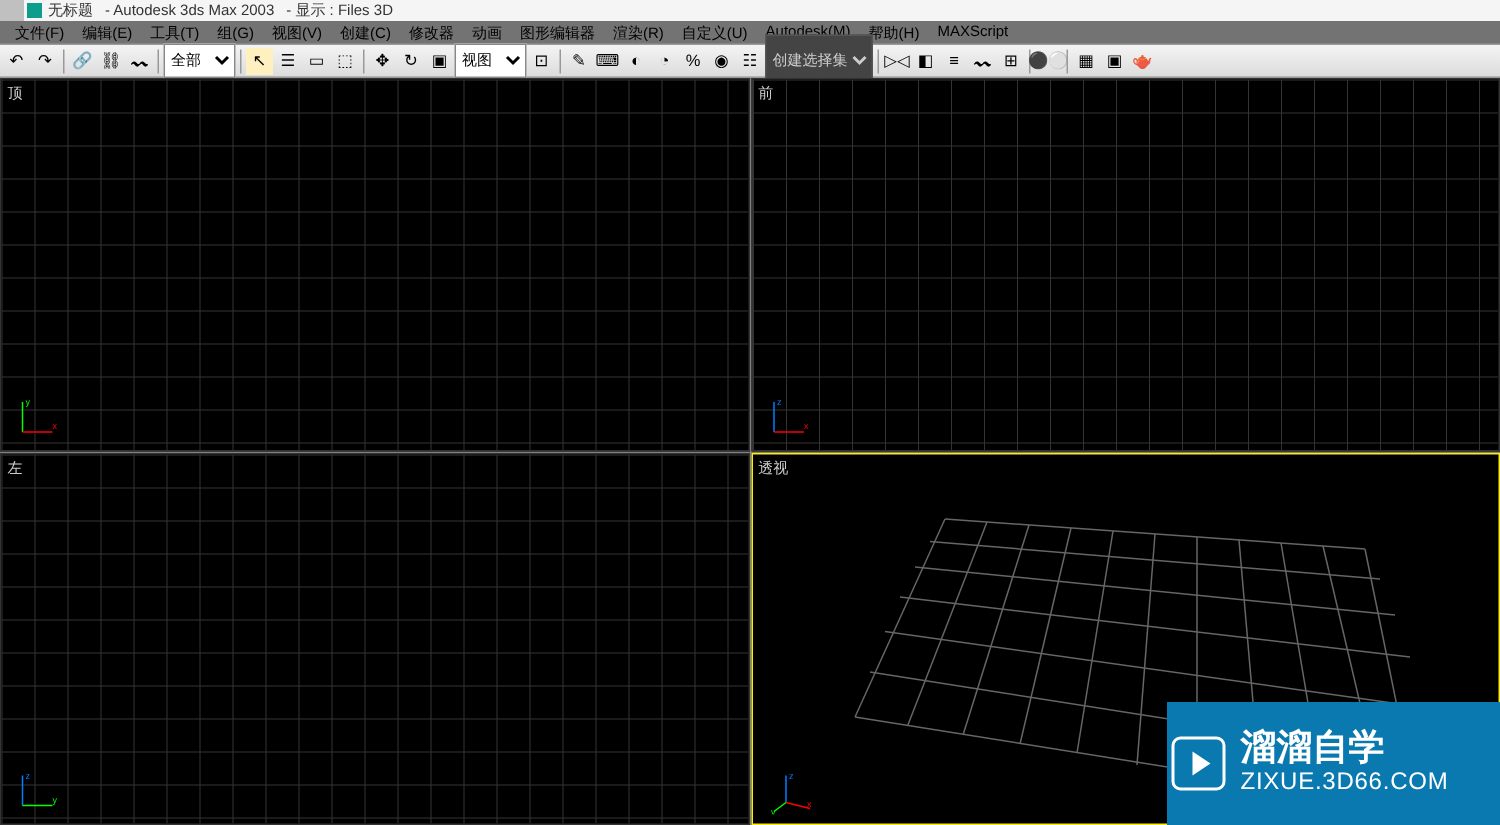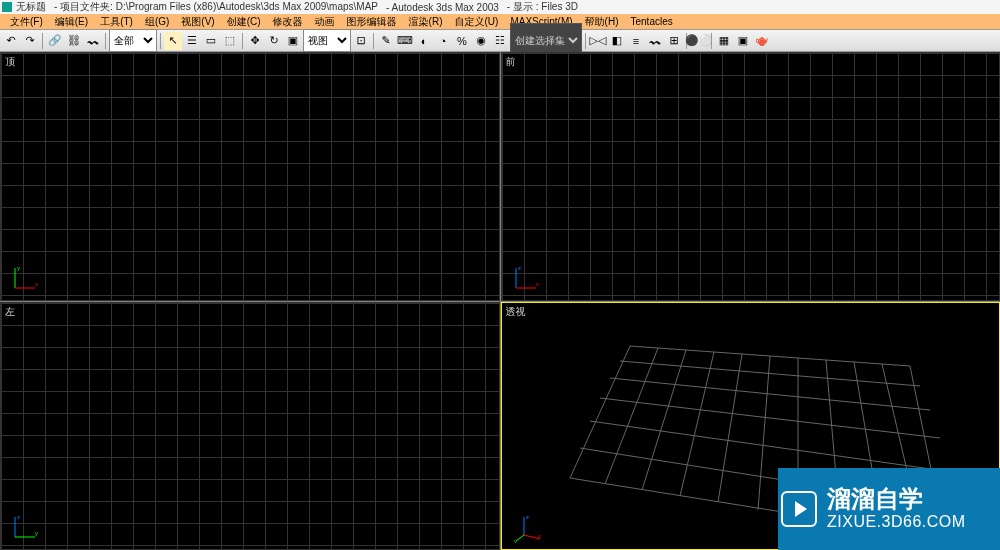--- a/index.html
+++ b/index.html
@@ -13,32 +13,33 @@
       position: relative;
     }
     .titlebar {
       height: 14px;
       background: #f5f5f5;
       display: flex;
       align-items: center;
       padding: 0 2px;
       font-size: 10px;
       color: #333;
+      margin-left: 16px;
     }
     .titlebar .app-icon {
       width: 10px;
       height: 10px;
       background: #0d9d8d;
       margin-right: 4px;
       display: inline-block;
     }
     .titlebar span { margin-right: 8px; }
     .menubar {
       height: 16px;
-      background: #fdba74;
+      background: #737373;
       display: flex;
       align-items: center;
       padding: 0 4px;
       border-bottom: 1px solid #999;
     }
     .menubar .menu-item {
       padding: 0 6px;
       font-size: 10px;
       color: #000;
       cursor: pointer;
@@ -174,40 +175,39 @@
       margin-top: 2px;
     }
     svg line { stroke-width: 1; }
   </style>
 </head>
 <body>
 
 <div class="titlebar">
   <span class="app-icon"></span>
   <span>无标题</span>
-  <span>- 项目文件夹: D:\Program Files (x86)\Autodesk\3ds Max 2009\maps\MAP</span>
   <span>- Autodesk 3ds Max  2003</span>
   <span>- 显示 : Files 3D</span>
 </div>
 
 <div class="menubar">
   <div class="menu-item">文件(F)</div>
   <div class="menu-item">编辑(E)</div>
   <div class="menu-item">工具(T)</div>
   <div class="menu-item">组(G)</div>
   <div class="menu-item">视图(V)</div>
   <div class="menu-item">创建(C)</div>
   <div class="menu-item">修改器</div>
   <div class="menu-item">动画</div>
   <div class="menu-item">图形编辑器</div>
   <div class="menu-item">渲染(R)</div>
   <div class="menu-item">自定义(U)</div>
-  <div class="menu-item">MAXScript(M)</div>
+  <div class="menu-item">Autodesk(M)</div>
   <div class="menu-item">帮助(H)</div>
-  <div class="menu-item">Tentacles</div>
+  <div class="menu-item">MAXScript</div>
 </div>
 
 <div class="toolbar">
   <div class="tb-btn">↶</div>
   <div class="tb-btn">↷</div>
   <div class="tb-sep"></div>
   <div class="tb-btn">🔗</div>
   <div class="tb-btn">⛓</div>
   <div class="tb-btn">〰</div>
   <div class="tb-sep"></div>

